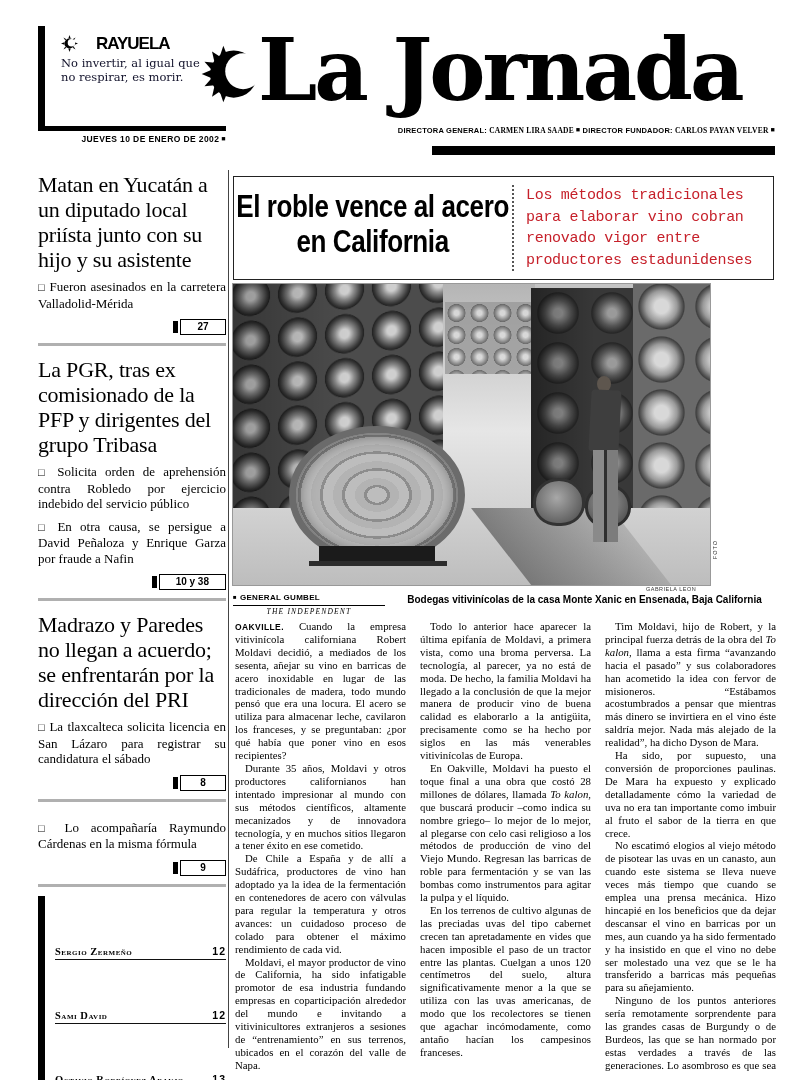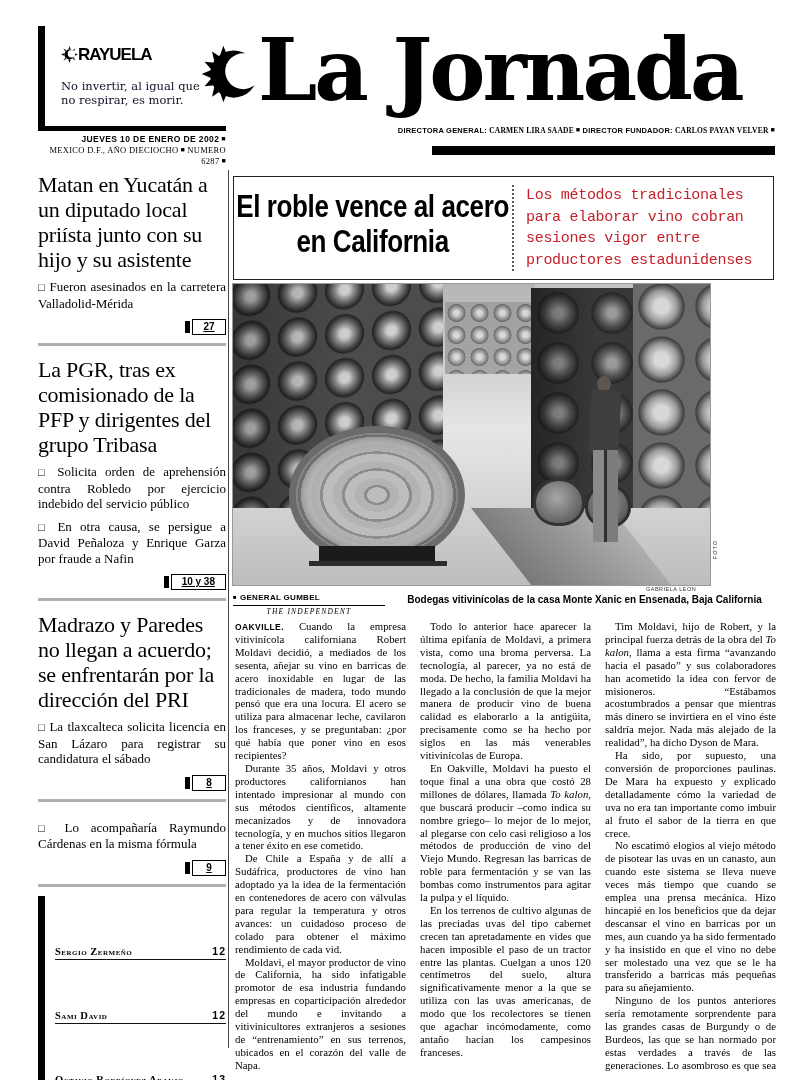--- a/index.html
+++ b/index.html
@@ -2,23 +2,23 @@
 <html><head>
 <meta charset="utf-8">
 <style>
   html,body{margin:0;padding:0;background:#e8e8e8;}
   .page{position:relative;width:792px;height:1080px;background:#ffffff;overflow:hidden;
         font-family:"Liberation Serif",serif;color:#000;}
 
   
   .rayuela{position:absolute;left:38px;top:26px;width:181px;height:100px;
            border-left:7px solid #000;padding-left:16px;}
-  .rayuela-logo{display:flex;align-items:center;gap:0;margin-top:20px;}
+  .rayuela-logo{display:flex;align-items:center;gap:18px;margin-top:9px;}
   .rayuela-logo-text{font:bold 17px/17px "Liberation Sans",sans-serif;letter-spacing:-1px;}
-  .rayuela-quote{margin-top:16px;width:152px;font:11.5px/14px "DejaVu Serif",serif;color:#11112a;}
+  .rayuela-quote{margin-top:4px;width:152px;font:11.5px/14px "DejaVu Serif",serif;color:#11112a;}
   .rayuela-botbar{position:absolute;left:38px;top:126px;width:188px;height:5px;background:#000;}
 
   
   .dateline{position:absolute;left:38px;top:133px;width:188px;text-align:right;}
   .date1{font:bold 8.5px/11px "Liberation Sans",sans-serif;letter-spacing:.4px;}
   .date2{font:8.5px/11px "Liberation Serif",serif;font-variant:small-caps;letter-spacing:.3px;}
   .sq{display:inline-block;font-size:7px;vertical-align:1px;margin-left:2px;}
 
   
   .masthead-icon{position:absolute;left:196px;top:40px;}
@@ -33,21 +33,21 @@
   
   .vdiv{position:absolute;left:228px;top:170px;width:1px;height:878px;background:#444;}
   .left-col{position:absolute;left:38px;top:170px;width:188px;}
   .brief{padding:2px 0 8px;border-bottom:3px solid #b0b0b0;margin-bottom:9px;}
   .brief-headline{font:22px/25px "Liberation Serif",serif;letter-spacing:-.2px;}
   .sub-item{margin-top:7px;font:13px/15.5px "Liberation Serif",serif;text-align:justify;}
   .osq{font-size:11px;}
   .pageref{display:flex;justify-content:flex-end;align-items:center;gap:2px;margin-top:8px;}
   .pag-mark{width:5px;height:12px;background:#000;}
   .pbox{border:1px solid #000;font:bold 10px/12px "Liberation Sans",sans-serif;
-        padding:1px 10px;min-width:12px;text-align:center;text-decoration:underline;}
+        padding:1px 16px;min-width:12px;text-align:center;}
 
   .columnists{border-left:7px solid #000;padding-left:10px;margin-top:2px;}
   .col-row{display:flex;justify-content:space-between;align-items:flex-end;
            border-bottom:1.5px solid #111;padding:5px 0 2px;}
   .col-name{font:bold 10.5px "Liberation Serif",serif;font-variant:small-caps;letter-spacing:.5px;}
   .col-page{font:bold 10.5px "Liberation Sans",sans-serif;letter-spacing:1px;margin-top:44px;}
 
   
   .lead-box{position:absolute;left:233px;top:176px;width:541px;height:104px;
             border:1px solid #222;display:flex;box-sizing:border-box;}
@@ -140,21 +140,20 @@
         <circle cx="12.3" cy="9.2" r="4.4" fill="#fff"></circle>
       </svg>
       <span class="rayuela-logo-text">RAYUELA</span>
     </div>
     <div class="rayuela-quote">No invertir, al igual que no respirar, es morir.</div>
   </div>
   <div class="rayuela-botbar"></div>
 
   <div class="dateline">
     <div class="date1"><span>JUEVES 10 DE ENERO DE 2002</span><span class="sq">■</span></div>
-    <div class="date2"><span>MEXICO D.F., AÑO DIECIOCHO</span><span class="sq">■</span> <span>NUMERO 6287</span><span class="sq">■</span></div>
   </div>
 
   <svg class="masthead-icon" width="66" height="70" viewBox="0 0 70 70">
     <g fill="#000">
       <circle cx="40" cy="34" r="25"></circle>
       <g>
         <polygon points="6,34 18,29 18,39"></polygon>
         <polygon points="9,21 20,22 17,30"></polygon>
         <polygon points="9,47 17,38 20,46"></polygon>
         <polygon points="17,10 26,16 20,23"></polygon>
@@ -245,21 +244,21 @@
         </div>
 
     </div>
   </div>
 
   <div class="lead-box">
     <div class="lead-headline-slot">
       <div class="lead-headline-inner">El roble vence al acero en California</div>
     </div>
     <div class="lead-divider"></div>
-    <div class="lead-deck">Los métodos tradicionales para elaborar vino cobran sesiones vigor entre productores estadunidenses</div>
+    <div class="lead-deck">Los métodos tradicionales para elaborar vino cobran renovado vigor entre productores estadunidenses</div>
   </div>
 
   <div class="photo">
     <div class="left-wall"></div>
     <div class="aisle"></div>
     <div class="aisle-barrels"></div>
     <div class="right-stack"></div>
     <div class="right-light"></div>
     <div class="floor"></div>
     <div class="streak"></div>

